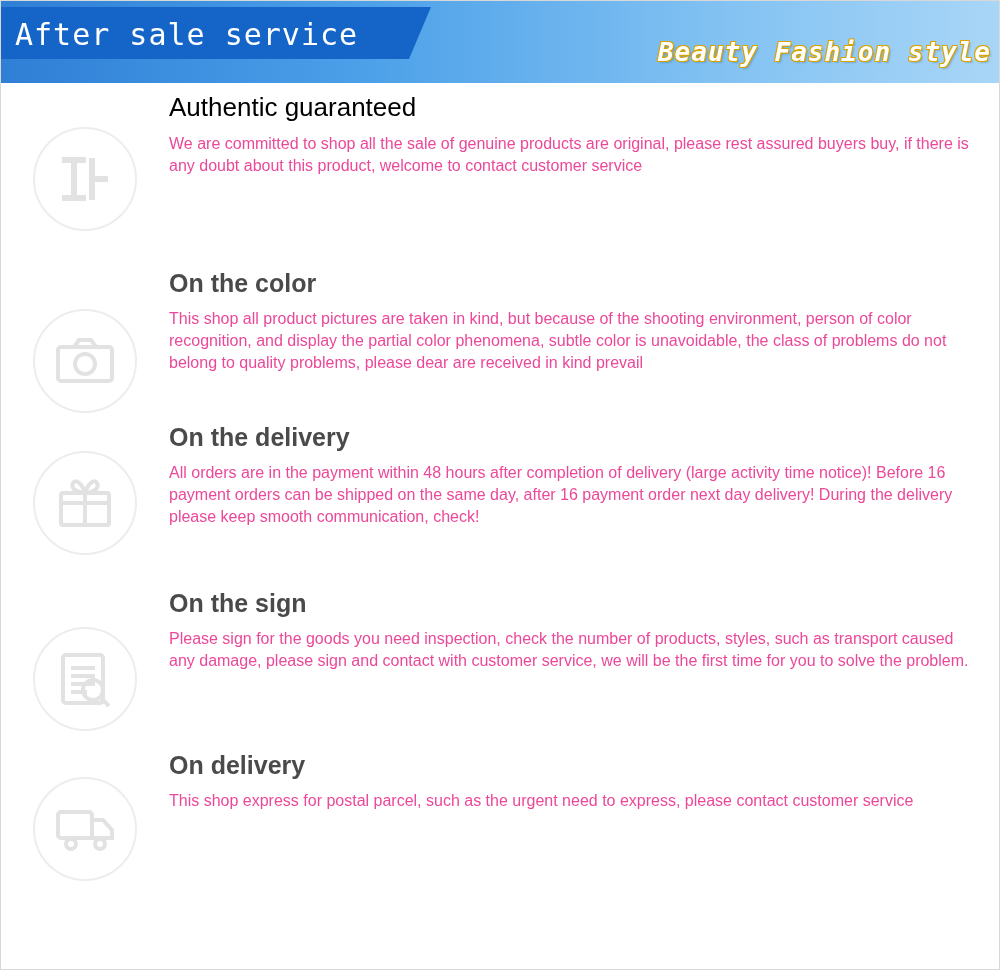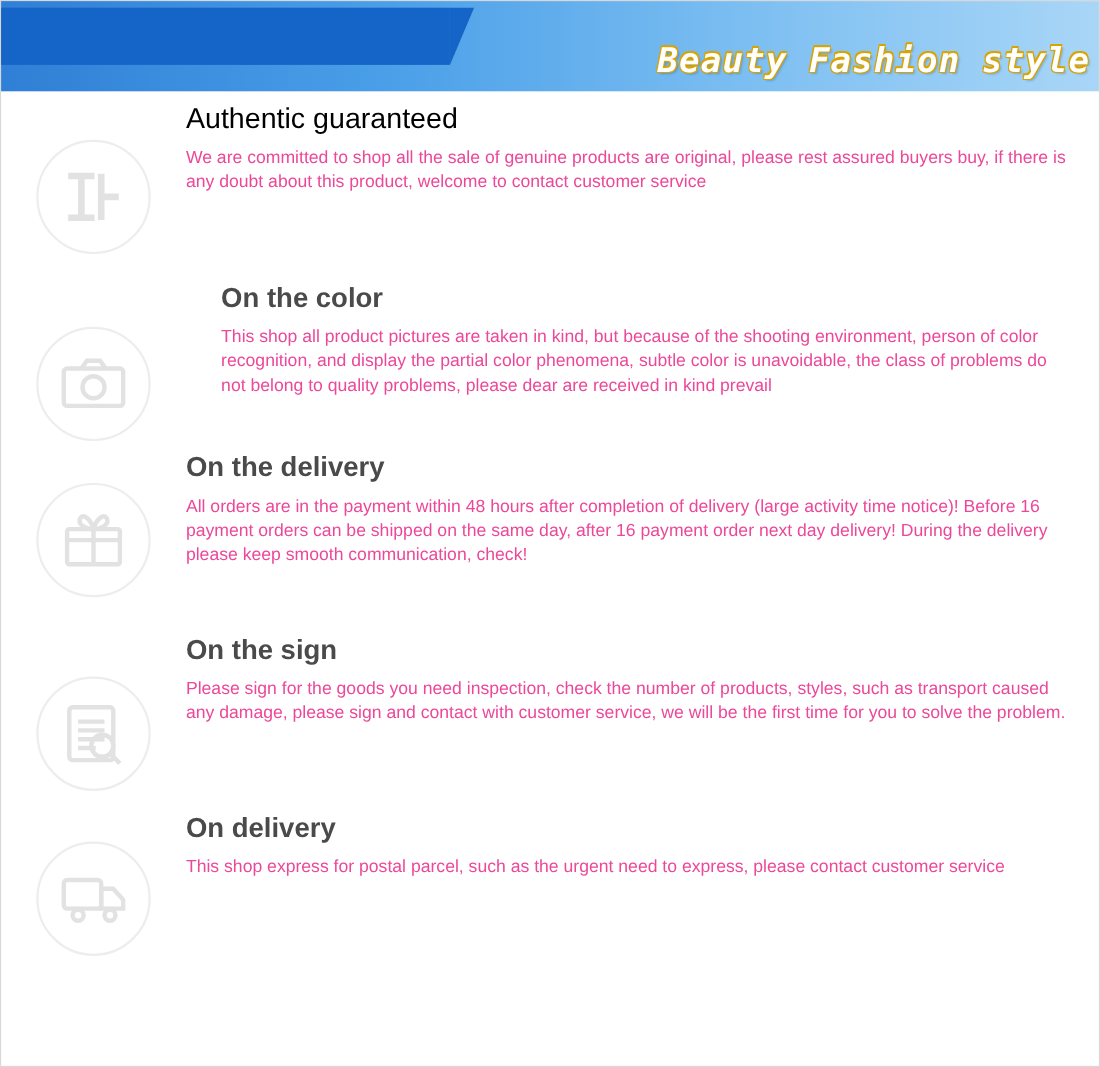--- a/index.html
+++ b/index.html
@@ -58,21 +58,21 @@
     letter-spacing: 1px;
     color: #ffffff;
     z-index: 4;
     white-space: nowrap;
   }
   .header-sub {
     position: absolute;
     right: 8px;
     top: 36px;
     font-family: "DejaVu Sans Mono", monospace;
-    font-size: 31px;
+    font-size: 26px;
     font-weight: bold;
     font-style: italic;
     letter-spacing: 1px;
     color: #ffffff;
     text-shadow:
       -1px -1px 0 #d9a400,
       1px -1px 0 #d9a400,
       -1px 1px 0 #d9a400,
       1px 1px 0 #d9a400,
       2px 2px 2px rgba(0,0,0,0.18);
@@ -131,32 +131,33 @@
     margin: 0;
   }
 
   
   .s0 { margin-top: 4px; }
   .s0 .icon-col { padding-top: 34px; }
   .s1 .icon-col { padding-top: 40px; }
   .s2 .icon-col { padding-top: 28px; }
   .s3 .icon-col { padding-top: 26px; }
   .s4 .icon-col { padding-top: 38px; }
-  .s1 { margin-top: 26px; gap: 32px; }
+  .s1 { margin-top: 38px; }
   .s2 { margin-top: 10px; }
   .s3 { margin-top: 20px; }
   .s4 { margin-top: 34px; }
 </style>
 </head>
 <body>
 
 <div class="page">
 
   <div class="header">
     <div class="header-left-band"></div>
+    <div class="header-title">After sale service</div>
     <div class="header-sub">Beauty Fashion style</div>
   </div>
 
   <div class="body-wrap">
 
     <div class="section s0">
       <div class="icon-col">
         <div class="icon-circle">
           <svg width="58" height="58" viewBox="0 0 58 58" aria-hidden="true">
             <g stroke="#e2e2e2" stroke-width="6" fill="none" stroke-linecap="butt">

